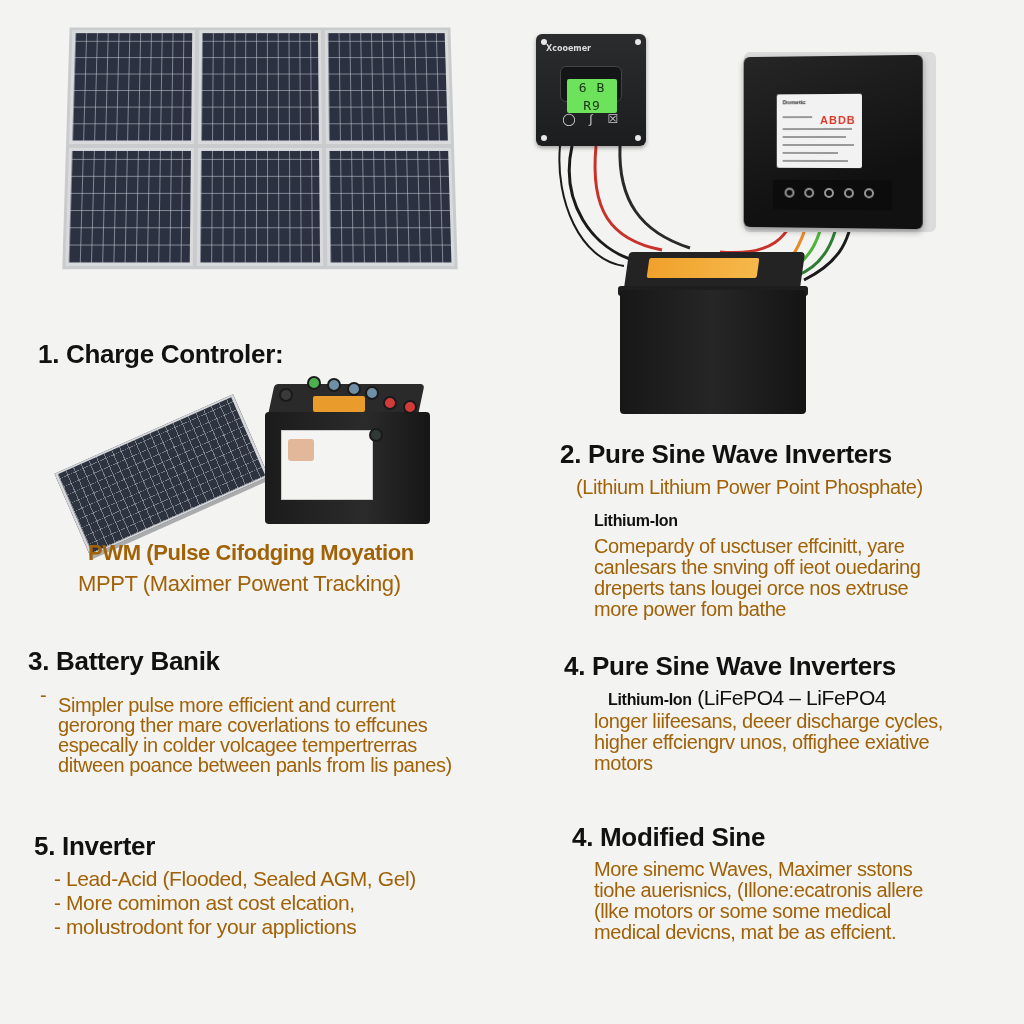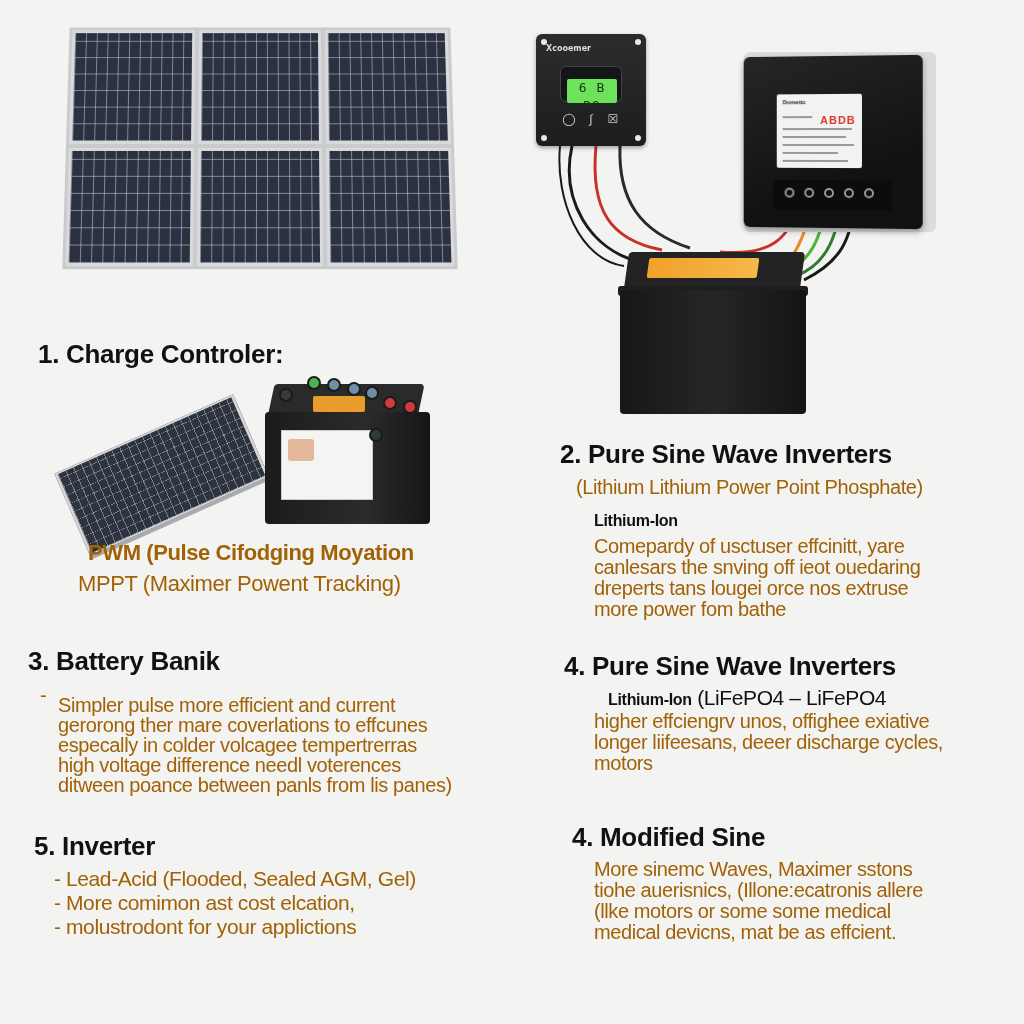--- a/index.html
+++ b/index.html
@@ -82,21 +82,21 @@
   }
   .controller .brand {
     position: absolute; left: 10px; top: 10px; font-size: 8px; color: #ddd; font-weight: bold;
     font-family: "DejaVu Sans", sans-serif;
   }
   .controller .screen-frame {
     position: absolute; left: 24px; top: 32px; width: 62px; height: 36px;
     background: #141516; border-radius: 6px; border: 1px solid #444;
   }
   .controller .screen {
-    position: absolute; left: 6px; top: 12px; width: 50px; height: 24px;
+    position: absolute; left: 6px; top: 12px; width: 50px; height: 34px;
     background: #6de25b; border-radius: 2px;
     font-family: "DejaVu Sans Mono", monospace; font-size: 13px; line-height: 18px;
     color: #1a3314; text-align: center; letter-spacing: 1px;
   }
   .controller .btn {
     position: absolute; top: 78px; width: 14px; height: 14px;
     color: #ccc; font-size: 12px; line-height: 14px; text-align: center;
   }
   .screw { position: absolute; width: 6px; height: 6px; border-radius: 50%; background: #e8e8e8; }
 
@@ -272,31 +272,30 @@
   <div>dreperts tans lougei orce nos extruse</div>
   <div>more power fom bathe</div>
 </div>
 
 <div class="abs heading" style="left:28px;top:646px">3. Battery Banik</div>
 <div class="abs body-text" style="left:40px;top:685px;font-size:20px;line-height:20px">-</div>
 <div class="abs body-text" style="left:58px;top:695px;font-size:20px;line-height:20px">
   <div>Simpler pulse more efficient and current</div>
   <div>gerorong ther mare coverlations to effcunes</div>
   <div>especally in colder volcagee tempertrerras</div>
-  <div>high voltage difference needl voterences</div>
   <div>ditween poance between panls from lis panes)</div>
 </div>
 
 <div class="abs heading" style="left:564px;top:651px">4. Pure Sine Wave Inverters</div>
 <div class="abs" style="left:608px;top:686px;font-size:21px;letter-spacing:-0.4px">
   <span class="sub-bold">Lithium-Ion</span><span> (LiFePO4 – LiFePO4</span>
 </div>
 <div class="abs body-text" style="left:594px;top:711px;font-size:20px;line-height:21px">
+  <div>longer liifeesans, deeer discharge cycles,</div>
   <div>higher effciengrv unos, offighee exiative</div>
-  <div>longer liifeesans, deeer discharge cycles,</div>
   <div>motors</div>
 </div>
 
 <div class="abs heading" style="left:34px;top:831px">5. Inverter</div>
 <div class="abs body-text" style="left:54px;top:867px;font-size:21px;line-height:24px">
   <div>- Lead-Acid (Flooded, Sealed AGM, Gel)</div>
   <div>- More comimon ast cost elcation,</div>
   <div>- molustrodont for your applictions</div>
 </div>
 

